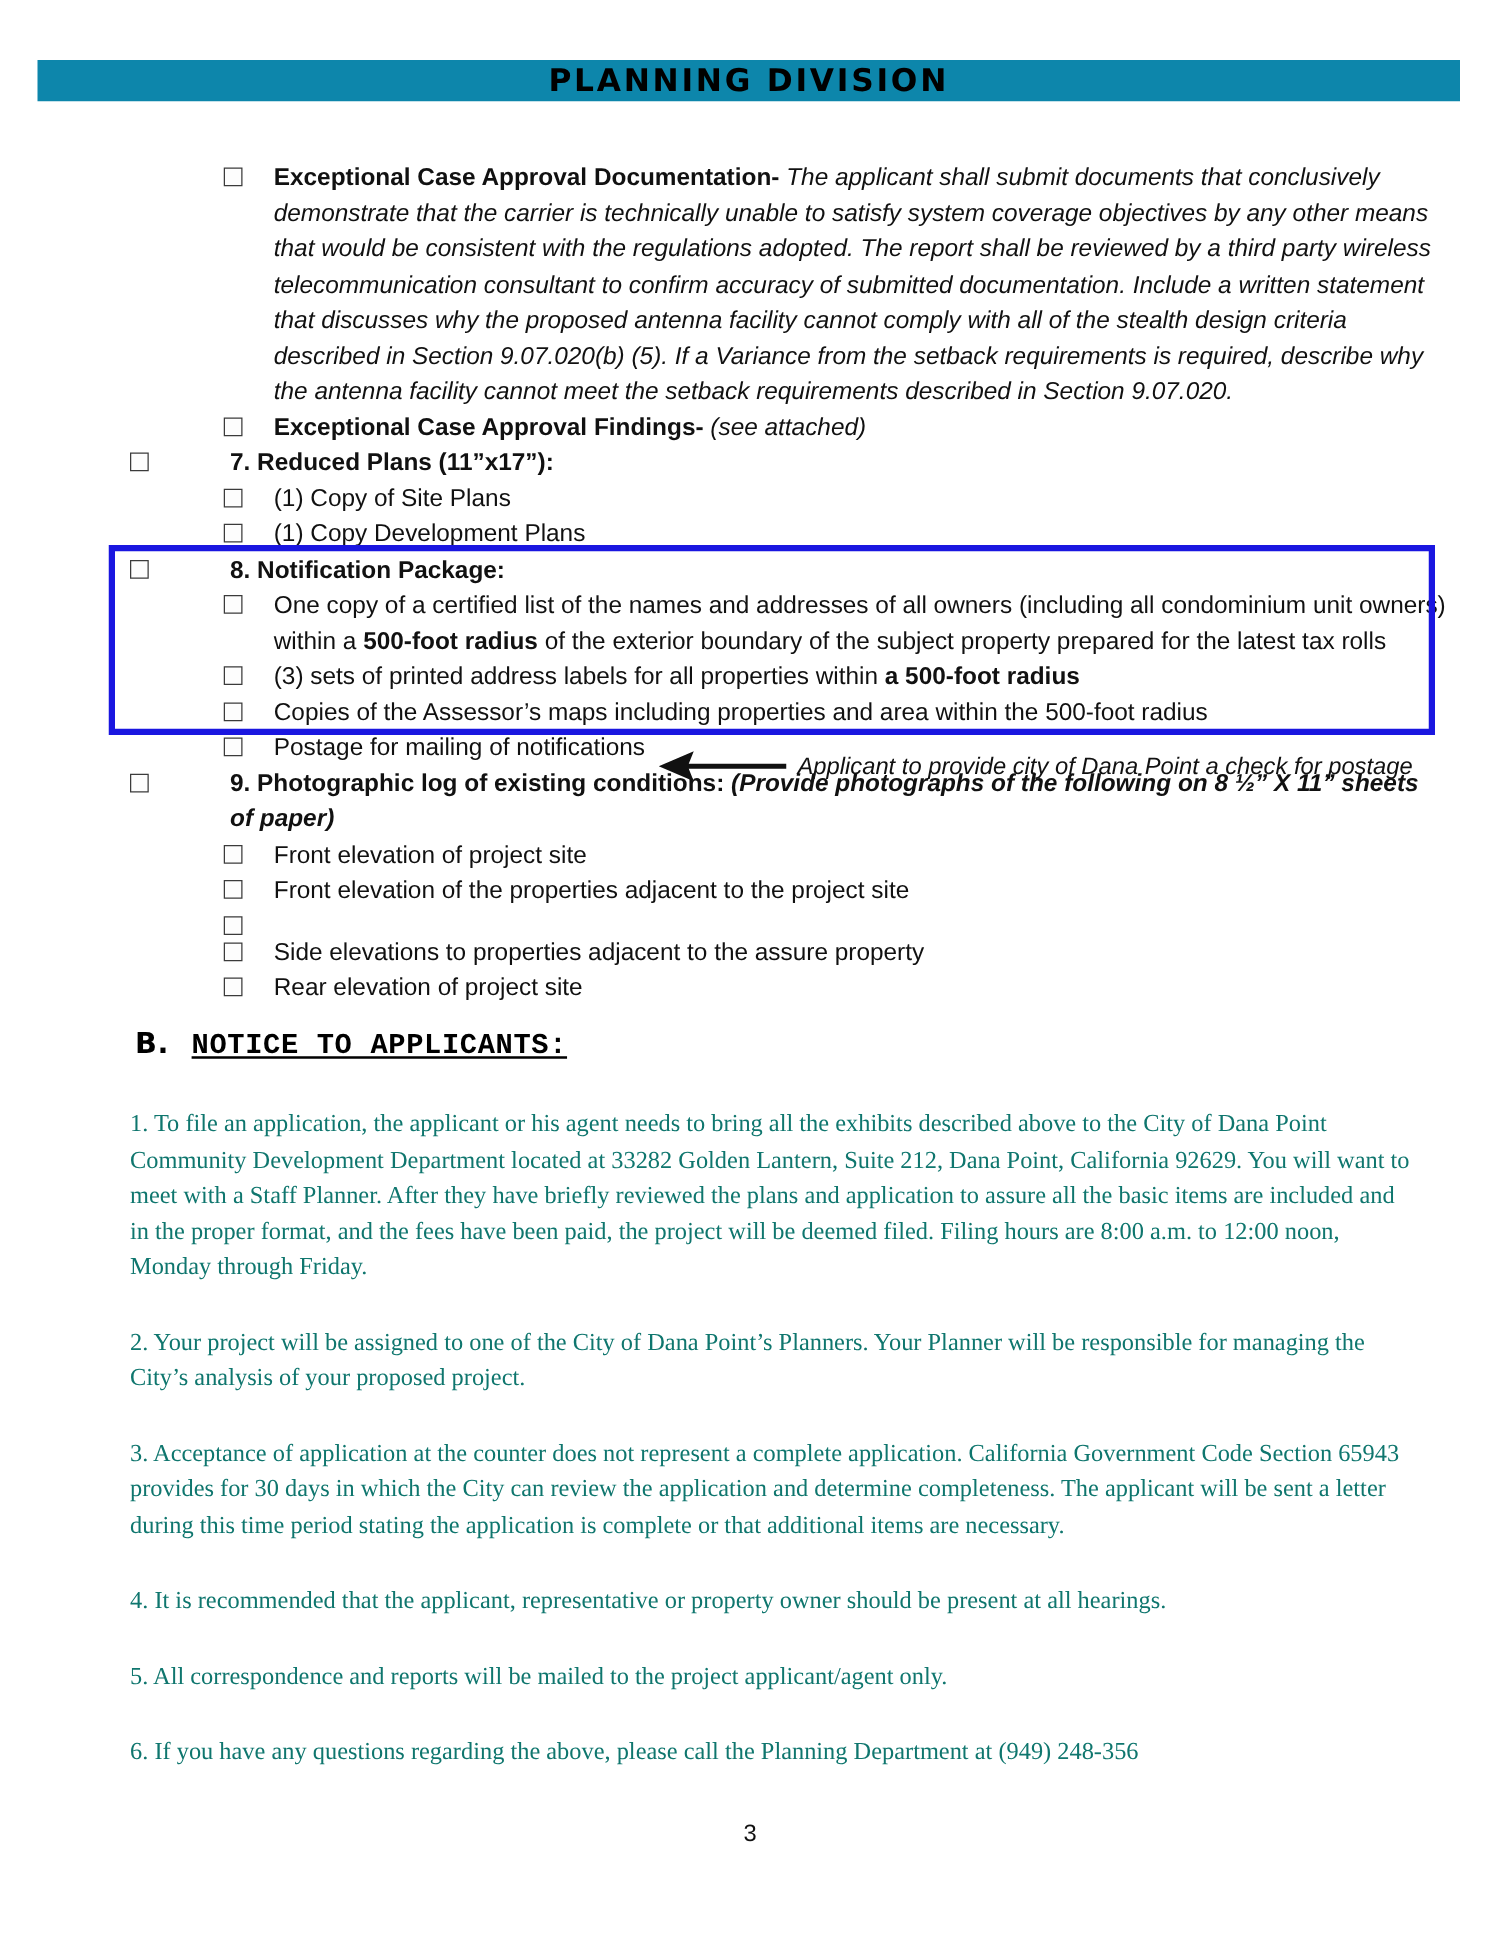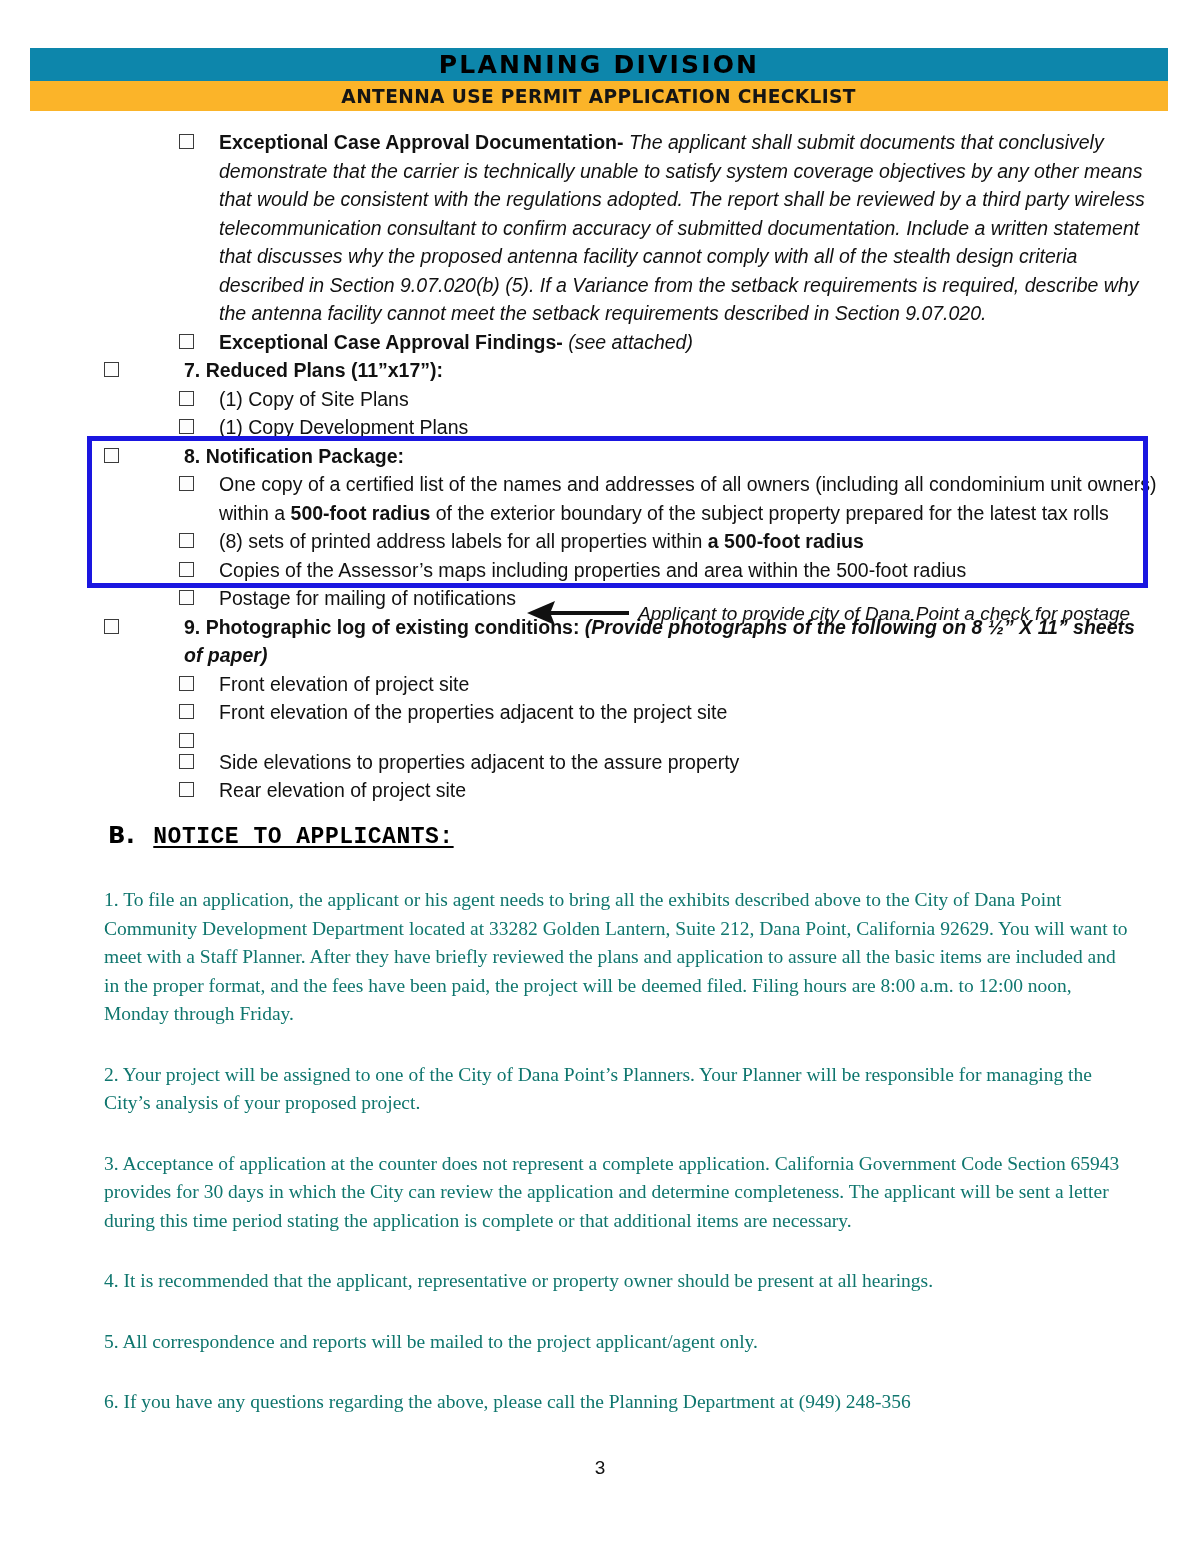--- a/index.html
+++ b/index.html
@@ -183,23 +183,20 @@
     color: #111111;
   }
 </style>
 </head>
 <body>
 
 <div class="banner">
   <div class="banner-blue">
     <span class="t">PLANNING DIVISION</span>
   </div>
-  <div class="banner-yellow">
-    <span class="t">ANTENNA USE PERMIT APPLICATION CHECKLIST</span>
-  </div>
 </div>
 
 <div class="doc">
 
   <div class="row lvl2">
     <span class="cb"></span>
     <span class="txt"><span class="b">Exceptional Case Approval Documentation-</span><span class="i"> The applicant shall submit documents that conclusively demonstrate that the carrier is technically unable to satisfy system coverage objectives by any other means that would be consistent with the regulations adopted.  The report shall be reviewed by a third party wireless telecommunication consultant to confirm accuracy of submitted documentation.  Include a written statement that discusses why the proposed antenna facility cannot comply with all of the stealth design criteria described in Section 9.07.020(b) (5).  If a Variance from the setback requirements is required, describe why the antenna facility cannot meet the setback requirements described in Section 9.07.020.</span></span>
   </div>
 
   <div class="row lvl2">
@@ -227,21 +224,21 @@
     <span class="txt"><span class="b">8. Notification Package:</span></span>
   </div>
 
   <div class="row lvl2">
     <span class="cb"></span>
     <span class="txt"><span>One copy of a certified list of the names and addresses of all owners (including all condominium unit owners) within a </span><span class="b">500-foot radius</span><span> of the exterior boundary of the subject property prepared for the latest tax rolls</span></span>
   </div>
 
   <div class="row lvl2">
     <span class="cb"></span>
-    <span class="txt"><span>(8) sets of printed address labels for all properties within </span><span class="b">a 500-foot radius</span></span>
+    <span class="txt"><span>(3) sets of printed address labels for all properties within </span><span class="b">a 500-foot radius</span></span>
   </div>
 
   <div class="row lvl2">
     <span class="cb"></span>
     <span class="txt">Copies of the Assessor’s maps including properties and area within the 500-foot radius</span>
   </div>
 
   <div class="row lvl2">
     <span class="cb"></span>
     <span class="txt">Postage for mailing of notifications</span>

